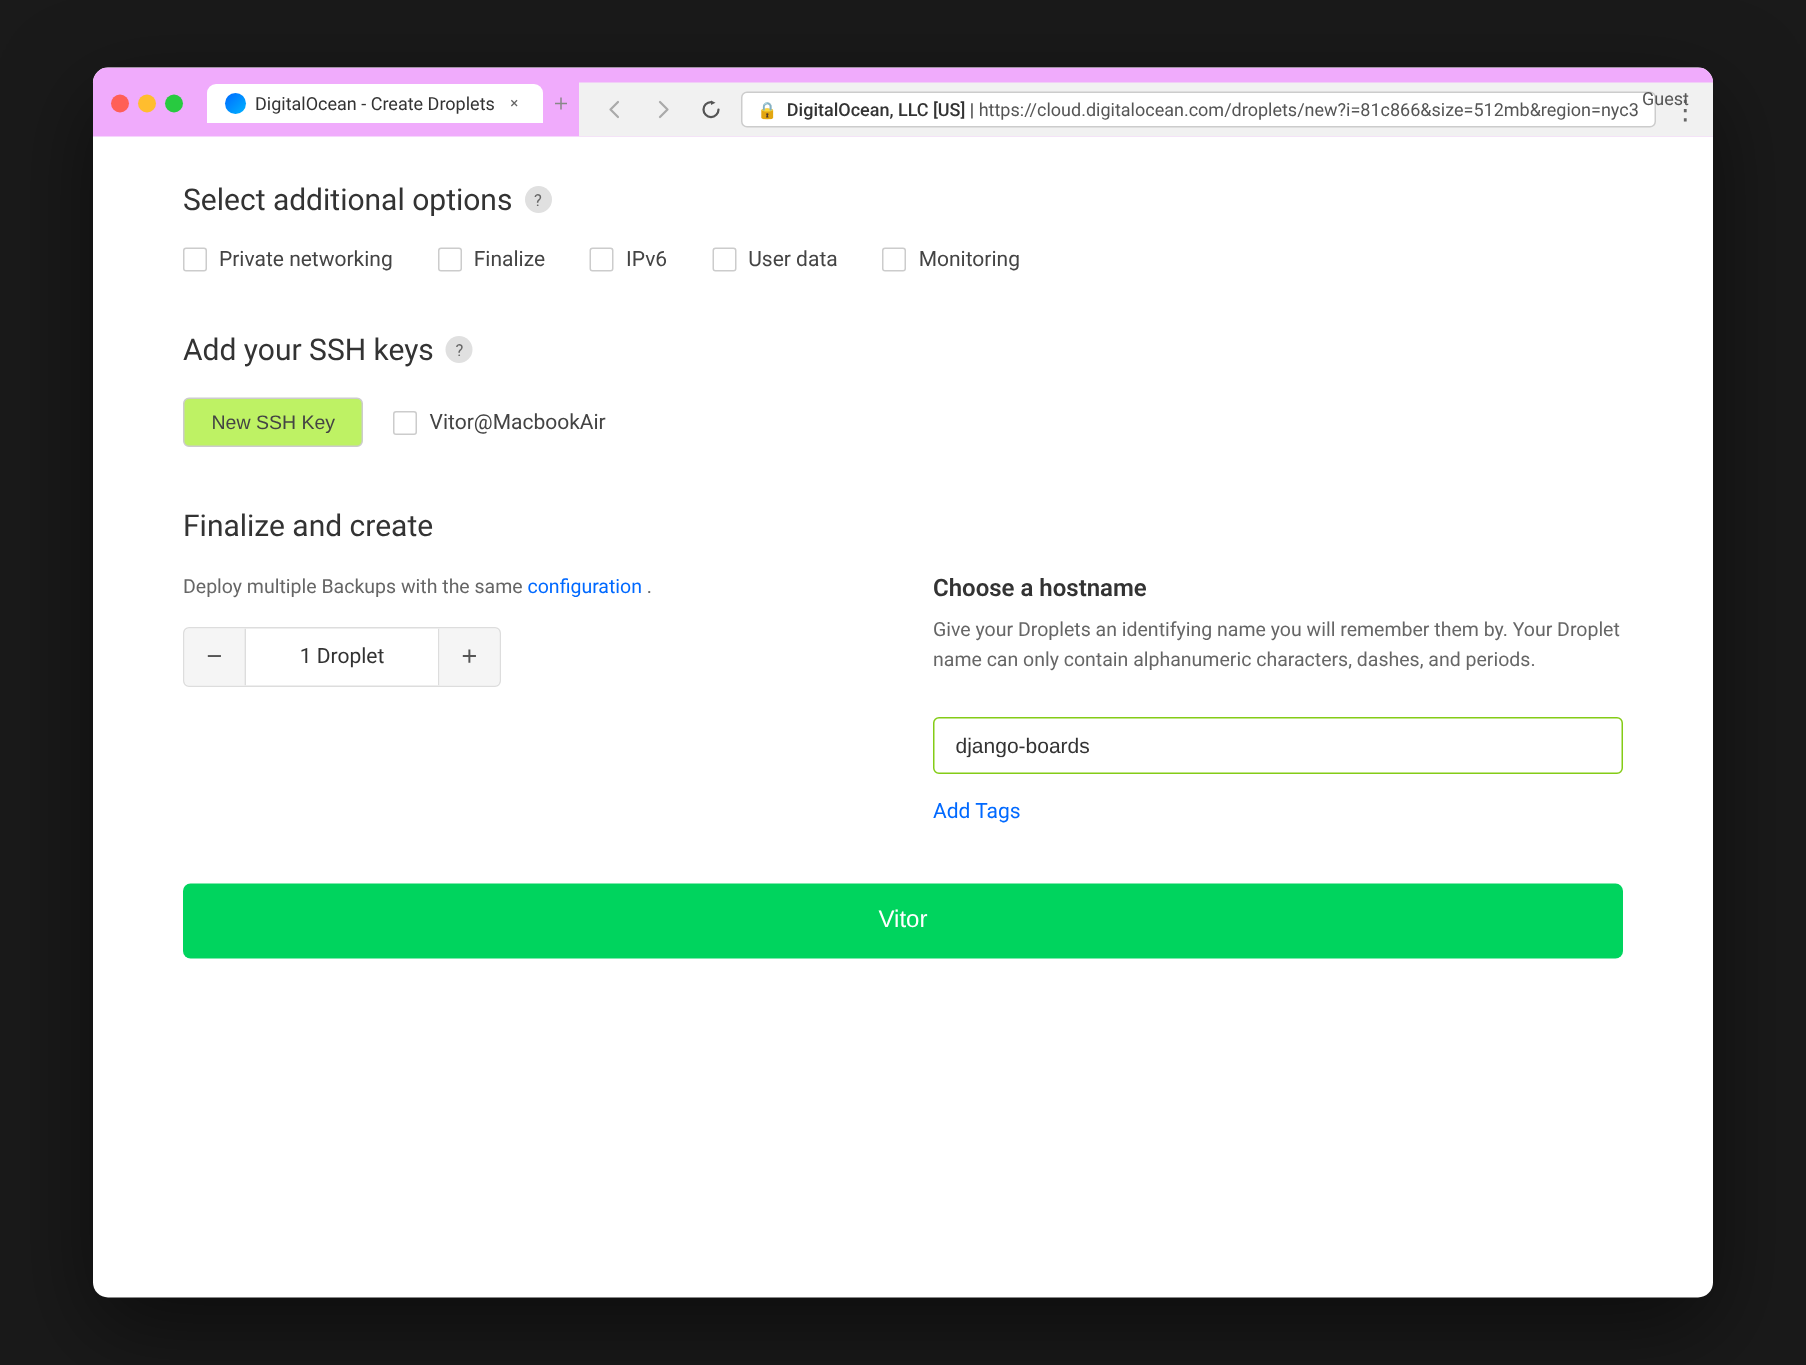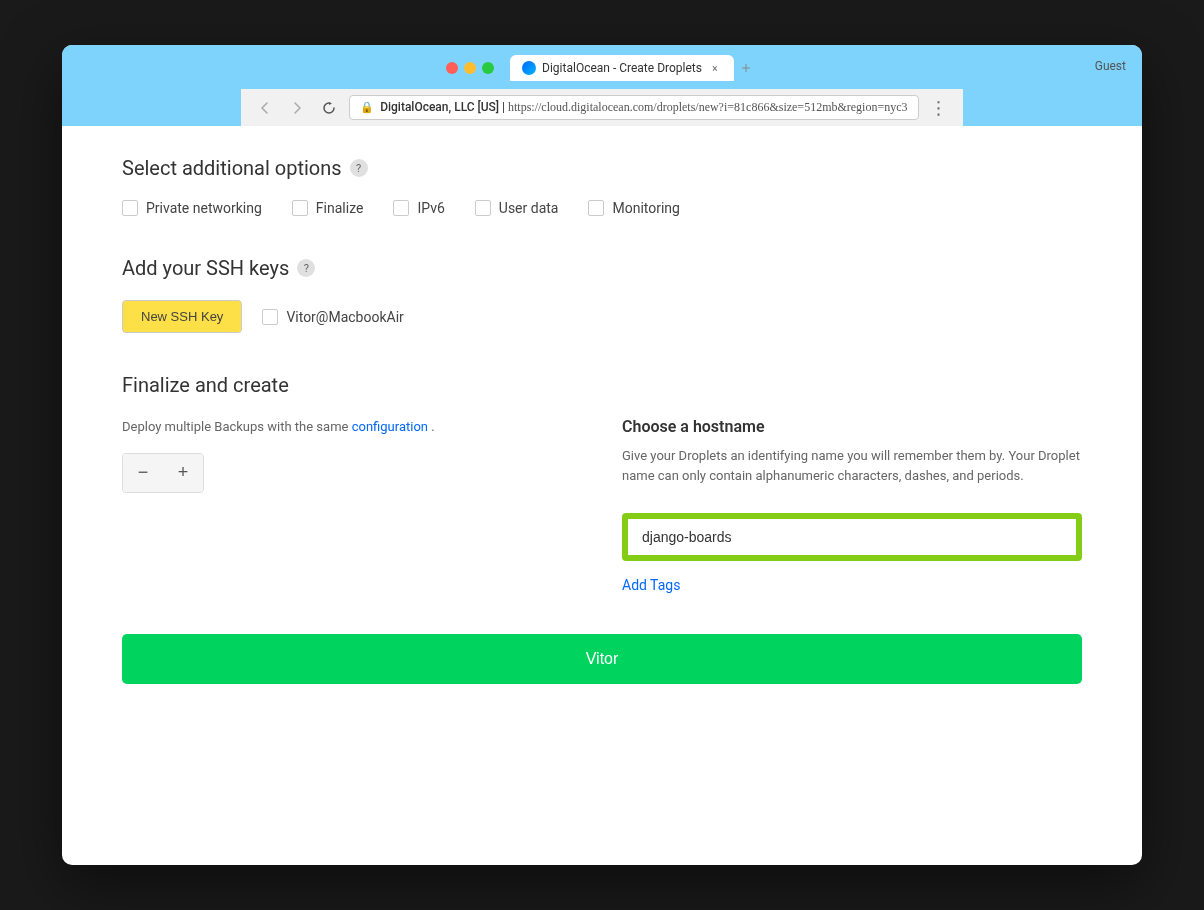--- a/index.html
+++ b/index.html
@@ -16,25 +16,24 @@
       width: 1080px;
       min-height: 820px;
       background: #fff;
       border-radius: 10px;
       overflow: hidden;
       box-shadow: 0 20px 60px rgba(0,0,0,0.5);
     }
 
     
     .browser-titlebar {
-      background: #7dd3fc;
+      background: #f0abfc;
       padding: 10px 12px 0;
       display: flex;
-      flex-direction: column;
-      align-items: center;
+      flex-direction: row;
     }
 
     .browser-controls {
       display: flex;
       align-items: center;
       margin-bottom: 8px;
     }
 
     .traffic-lights {
       display: flex;
@@ -162,21 +161,20 @@
       text-overflow: ellipsis;
     }
 
     .address-company {
       color: #333;
       font-weight: 500;
     }
 
     .address-url {
       color: #555;
-      font-family: Liberation Serif, serif;
     }
 
     .nav-more {
       width: 24px;
       height: 24px;
       display: flex;
       align-items: center;
       justify-content: center;
       color: #666;
       font-size: 18px;
@@ -244,21 +242,21 @@
     }
 
     
     .ssh-row {
       display: flex;
       align-items: center;
       gap: 20px;
     }
 
     .new-ssh-btn {
-      background: #fde047;
+      background: #bef264;
       border: 1px solid #ccc;
       border-radius: 4px;
       padding: 8px 18px;
       font-size: 13px;
       color: #444;
       cursor: pointer;
     }
 
     
     .finalize-grid {
@@ -318,21 +316,21 @@
       align-items: center;
       justify-content: center;
       font-size: 14px;
       color: #333;
       border-left: 1px solid #ddd;
       border-right: 1px solid #ddd;
     }
 
     .hostname-input {
       width: 100%;
-      border: 6px solid #84cc16;
+      border: 1px solid #84cc16;
       border-radius: 4px;
       padding: 10px 14px;
       font-size: 14px;
       color: #333;
       outline: none;
       margin-bottom: 14px;
     }
 
     .add-tags-link {
       color: #0069ff;
@@ -473,20 +471,21 @@
       <div class="finalize-grid">
 
         <div class="finalize-left">
           <p class="subsection-desc">
             <span>Deploy multiple Backups with the same</span>
             <a class="link-text" href="#">configuration</a>
             <span>.</span>
           </p>
           <div class="droplet-counter">
             <button class="counter-btn">−</button>
+            <div class="counter-value">1  Droplet</div>
             <button class="counter-btn">+</button>
           </div>
         </div>
 
         <div class="finalize-right">
           <div class="subsection-title">Choose a hostname</div>
           <p class="hostname-desc">Give your Droplets an identifying name you will remember them by. Your Droplet name can only contain alphanumeric characters, dashes, and periods.</p>
           <input type="text" class="hostname-input" value="django-boards" style="">
           <a class="add-tags-link" href="#">Add Tags</a>
         </div>

